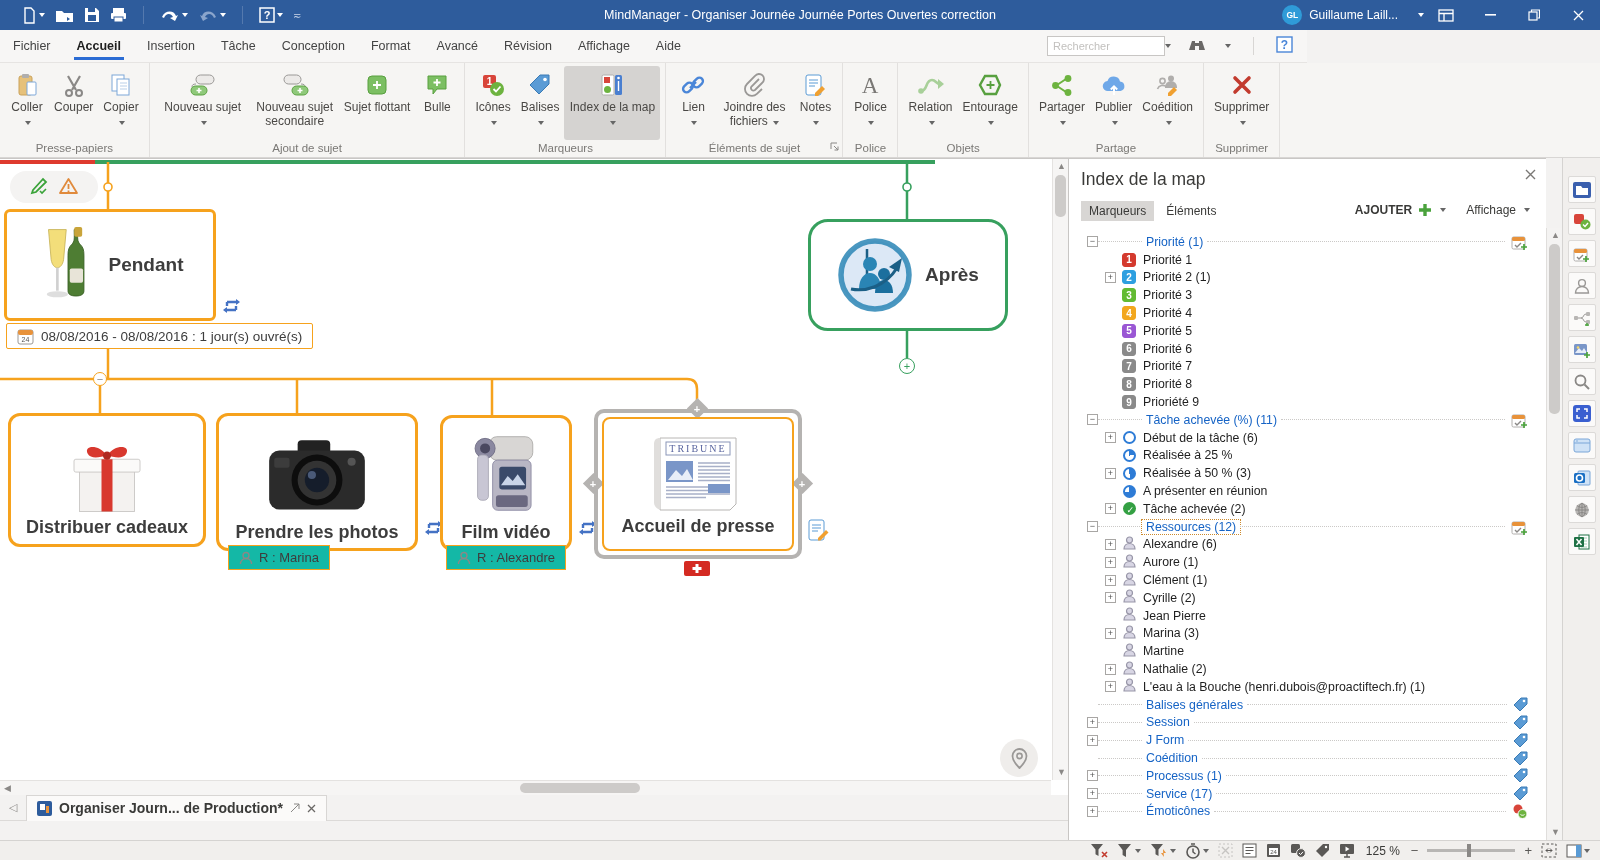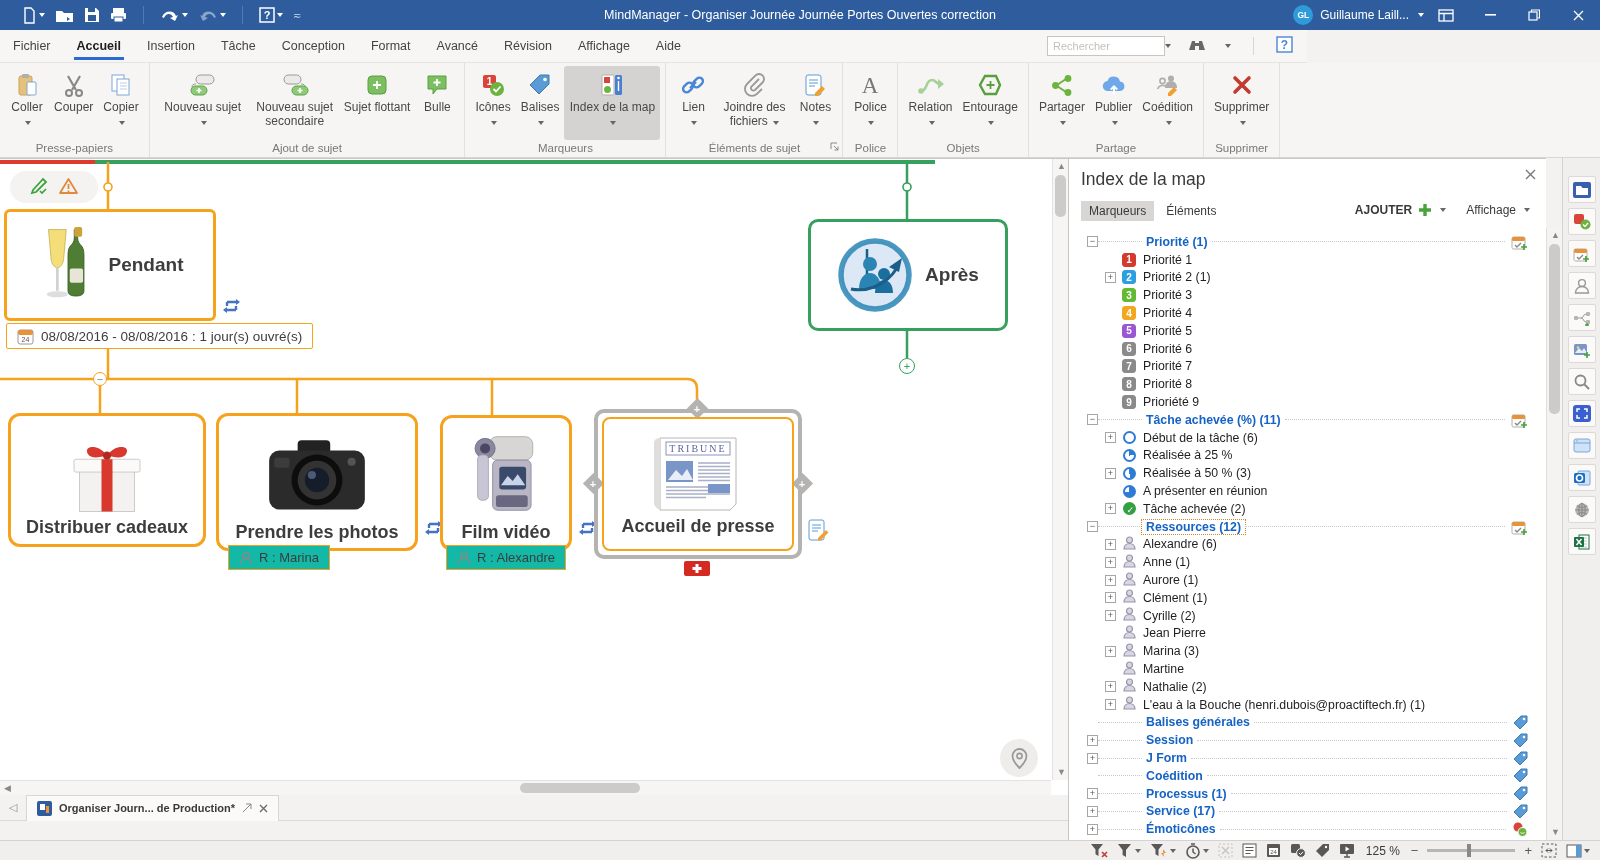--- a/index.html
+++ b/index.html
@@ -8,21 +8,21 @@
   .abs{position:absolute}
   
   #titlebar{position:absolute;left:0;top:0;width:1600px;height:30px;background:#2e5c9c;display:flex;align-items:center;color:#fff}
   .qa{display:flex;align-items:center;gap:10px;padding-left:22px}
   .qa .qbtn{display:flex;align-items:center;gap:2px}
   .qa svg{display:block}
   .tsep{width:1px;height:18px;background:#5479ae;margin:0 6px}
   #title-text{position:absolute;left:0;right:0;text-align:center;font-size:12.5px;pointer-events:none}
   .tb-right{margin-left:auto;display:flex;align-items:center;height:30px}
   .avatar{width:20px;height:20px;border-radius:50%;background:#2f9bd8;font-size:8.5px;font-weight:bold;display:flex;align-items:center;justify-content:center;margin-right:7px}
-  .uname{font-size:12px;margin-right:9px}
+  .uname{font-size:12px;margin-right:20px}
   .winbtn{width:44px;height:30px;display:flex;align-items:center;justify-content:center}
   .chevW{width:0;height:0;border-left:3.5px solid transparent;border-right:3.5px solid transparent;border-top:4px solid #fff;display:inline-block}
   .chevG{width:0;height:0;border-left:3px solid transparent;border-right:3px solid transparent;border-top:4px solid #666;display:inline-block;margin-left:2px}
   
   #menubar{position:absolute;left:0;top:30px;width:1307px;height:33px;background:#f7f6f5;display:flex;align-items:center;border-bottom:1px solid #e6e4e2}
   .mtab{padding:8px 13px;font-size:12.5px;color:#444;position:relative;white-space:nowrap}
   .mtab.active{font-weight:bold;color:#1f1f1f}
   .mtab.active::after{content:"";position:absolute;left:10px;right:10px;bottom:1px;height:3px;background:#2b6cd4}
   .searchwrap{margin-left:auto;display:flex;align-items:center;gap:16px;padding-right:14px}
   #search-box{width:118px;height:20px;border:1px solid #c8c6c4;background:#fff;font-size:11px;padding:0 14px 0 5px;color:#555}
@@ -64,21 +64,21 @@
   .pclose{position:absolute;right:10px;top:10px}
   .ptabs{position:absolute;left:12px;top:42px;display:flex;gap:4px;font-size:12px;color:#3a3a38}
   .ptab{padding:3px 8px}
   .ptab.selected{background:#d8d6d4}
   .pactions{position:absolute;right:16px;top:44px;display:flex;align-items:center;gap:6px;font-size:12px;color:#3a3a38}
   .addlbl{font-weight:bold}
   #tree{position:absolute;left:0;top:70px;right:0;bottom:0;overflow:hidden;padding-top:4px}
   .trow{display:flex;align-items:center;height:17.8px;font-size:12.3px;color:#1f1f1f;padding-right:18px}
   .hrow{padding-left:18px}
   .irow{padding-left:36px}
-  .seclbl{font-weight:bold;color:#1563c5;white-space:nowrap;padding:0 4px}
+  .seclbl{font-weight:normal;color:#1563c5;white-space:nowrap;padding:0 4px}
   .seclbl.sel{outline:1px dotted #cc8a2e;outline-offset:0px}
   .dash{height:0;border-top:1px dotted #cbc9c7}
   .d1{width:44px}
   .grow{flex:1;min-width:8px}
   .expbox{width:11px;height:11px;border:1px solid #a8a6a4;background:#fff;font-size:9px;line-height:9px;color:#555;display:flex;align-items:center;justify-content:center;flex:0 0 auto}
   .minusbox::before{content:"−"}
   .plusbox::before{content:"+"}
   .tico{width:16px;display:flex;justify-content:center;margin:0 6px 0 5px;flex:0 0 auto}
   .badge{width:14px;height:14px;border-radius:3px;border:1px solid;color:#fff;font-size:10px;font-weight:bold;display:flex;align-items:center;justify-content:center}
   .pie{width:13px;height:13px;border-radius:50%;border:2px solid #2e7cd6;background:#fff}
@@ -89,21 +89,21 @@
   .pie100::after{content:"✓";color:#fff;font-size:9px;position:absolute;left:2px;top:0px;line-height:13px}
   .itemlbl{white-space:nowrap}
   .ricon{margin-left:auto;display:flex;align-items:center;padding-left:6px}
   #panelscroll{position:absolute;left:1546px;top:228px;width:16px;height:612px;background:#f4f3f2;border-left:1px solid #e0dedc}
   
   #strip{position:absolute;left:1562px;top:158px;width:38px;height:682px;background:#f1efed;border-left:1px solid #d5d3d1;padding-top:18px;display:flex;flex-direction:column;align-items:center;gap:5px}
   .sicon{width:28px;height:27px;background:#fbfaf9;border:1px solid #dcdad8;border-radius:2px;display:flex;align-items:center;justify-content:center}
   
   #tabbar{position:absolute;left:0;top:795px;width:1068px;height:26px;background:#f3f2f1;border-bottom:1px solid #dcdad8;display:flex;align-items:center}
   .navarr{width:26px;text-align:center;color:#8a8886;font-size:11px}
-  .doctab{height:26px;display:flex;align-items:center;gap:7px;background:#fbfaf9;border:1px solid #d8d6d4;border-bottom:none;padding:0 10px;font-size:11px;font-weight:bold;color:#3a3a38}
+  .doctab{height:26px;display:flex;align-items:center;gap:7px;background:#fbfaf9;border:1px solid #d8d6d4;border-bottom:none;padding:0 10px;font-size:14px;font-weight:bold;color:#3a3a38}
   #statusbar{position:absolute;left:0;top:840px;width:1600px;height:20px;background:#f1efed;border-top:1px solid #d5d3d1;display:flex;align-items:center;justify-content:flex-end;gap:9px;padding-right:10px}
   .sbico{display:flex;align-items:center}
   .zoomtxt{font-size:12px;color:#3a3a38;margin:0 2px}
   .sldtrack{width:88px;height:3px;background:#b8b6b4;position:relative}
   .sldthumb{position:absolute;left:40px;top:-5px;width:4px;height:13px;background:#8a8886}
   .zchar{font-size:13px;color:#5a5856}
 </style>
 </head>
 <body>
 
@@ -605,21 +605,21 @@
   <span class="abs" style="left:808px;top:360px"><svg width="21" height="24">
         <rect x="1" y="1" width="15" height="20" rx="2" fill="#fff" stroke="#5a9bd5"></rect>
         <path d="M4 6h9M4 9h9M4 12h6" stroke="#5a9bd5"></path>
         <path d="M10 19l8-8 2.5 2.5-8 8H10z" fill="#f0a030"></path>
       </svg></span>
   <span class="abs" style="left:684px;top:402px"><svg width="26" height="15">
         <rect width="26" height="15" rx="2" fill="#d42a22"></rect>
         <path d="M13 3v9M8.5 7.5h9" stroke="#fff" stroke-width="3"></path>
       </svg></span>
 
-  <div class="topic" style="left:808px;top:60px;width:200px;height:112px;border:3px solid #37a05e;border-radius:10px;gap:12px">
+  <div class="topic" style="left:808px;top:60px;width:200px;height:112px;border:3px solid #37a05e;border-radius:20px;gap:12px">
     <svg width="76" height="76" viewBox="0 0 76 76">
         <circle cx="38" cy="38" r="34" fill="#dce8f6"></circle>
         <path d="M30 12v32" stroke="#1b5f86" stroke-width="2.5"></path>
         <circle cx="33" cy="27" r="7" fill="#2a85b5"></circle>
         <path d="M22 52c0-10 5-16 11-16s11 6 11 16z" fill="#2a85b5"></path>
         <circle cx="47" cy="37" r="6" fill="#1b6f9e"></circle>
         <path d="M38 56c0-8 4-13 9-13s9 5 9 13z" fill="#1b6f9e"></path>
         <path d="M14 52c14 3 34-2 46-21" stroke="#1b5f86" stroke-width="3" fill="none"></path>
         <path d="M52 30l13-9-3 14z" fill="#1b5f86"></path>
         <circle cx="38" cy="38" r="34" fill="none" stroke="#2a85b5" stroke-width="5.5" opacity="0.85"></circle>
@@ -855,31 +855,20 @@
               </div>
             <div class="trow irow">
                 <span class="expbox plusbox"></span>
                 <span class="tico">
 
                   <span><svg width="13" height="14">
                     <circle cx="6.5" cy="4" r="3" fill="#d8d6e4" stroke="#9896a8" stroke-width="1.2"></circle>
                     <path d="M1 13c0-3.5 2.5-5.5 5.5-5.5S12 9.5 12 13z" fill="#d8d6e4" stroke="#9896a8" stroke-width="1.2"></path>
                   </svg></span>
                 </span>
-                <span class="itemlbl">Anne (1)</span>
-              </div>
-            <div class="trow irow">
-                <span class="expbox plusbox"></span>
-                <span class="tico">
-
-                  <span><svg width="13" height="14">
-                    <circle cx="6.5" cy="4" r="3" fill="#d8d6e4" stroke="#9896a8" stroke-width="1.2"></circle>
-                    <path d="M1 13c0-3.5 2.5-5.5 5.5-5.5S12 9.5 12 13z" fill="#d8d6e4" stroke="#9896a8" stroke-width="1.2"></path>
-                  </svg></span>
-                </span>
                 <span class="itemlbl">Aurore (1)</span>
               </div>
             <div class="trow irow">
                 <span class="expbox plusbox"></span>
                 <span class="tico">
 
                   <span><svg width="13" height="14">
                     <circle cx="6.5" cy="4" r="3" fill="#d8d6e4" stroke="#9896a8" stroke-width="1.2"></circle>
                     <path d="M1 13c0-3.5 2.5-5.5 5.5-5.5S12 9.5 12 13z" fill="#d8d6e4" stroke="#9896a8" stroke-width="1.2"></path>
                   </svg></span>

